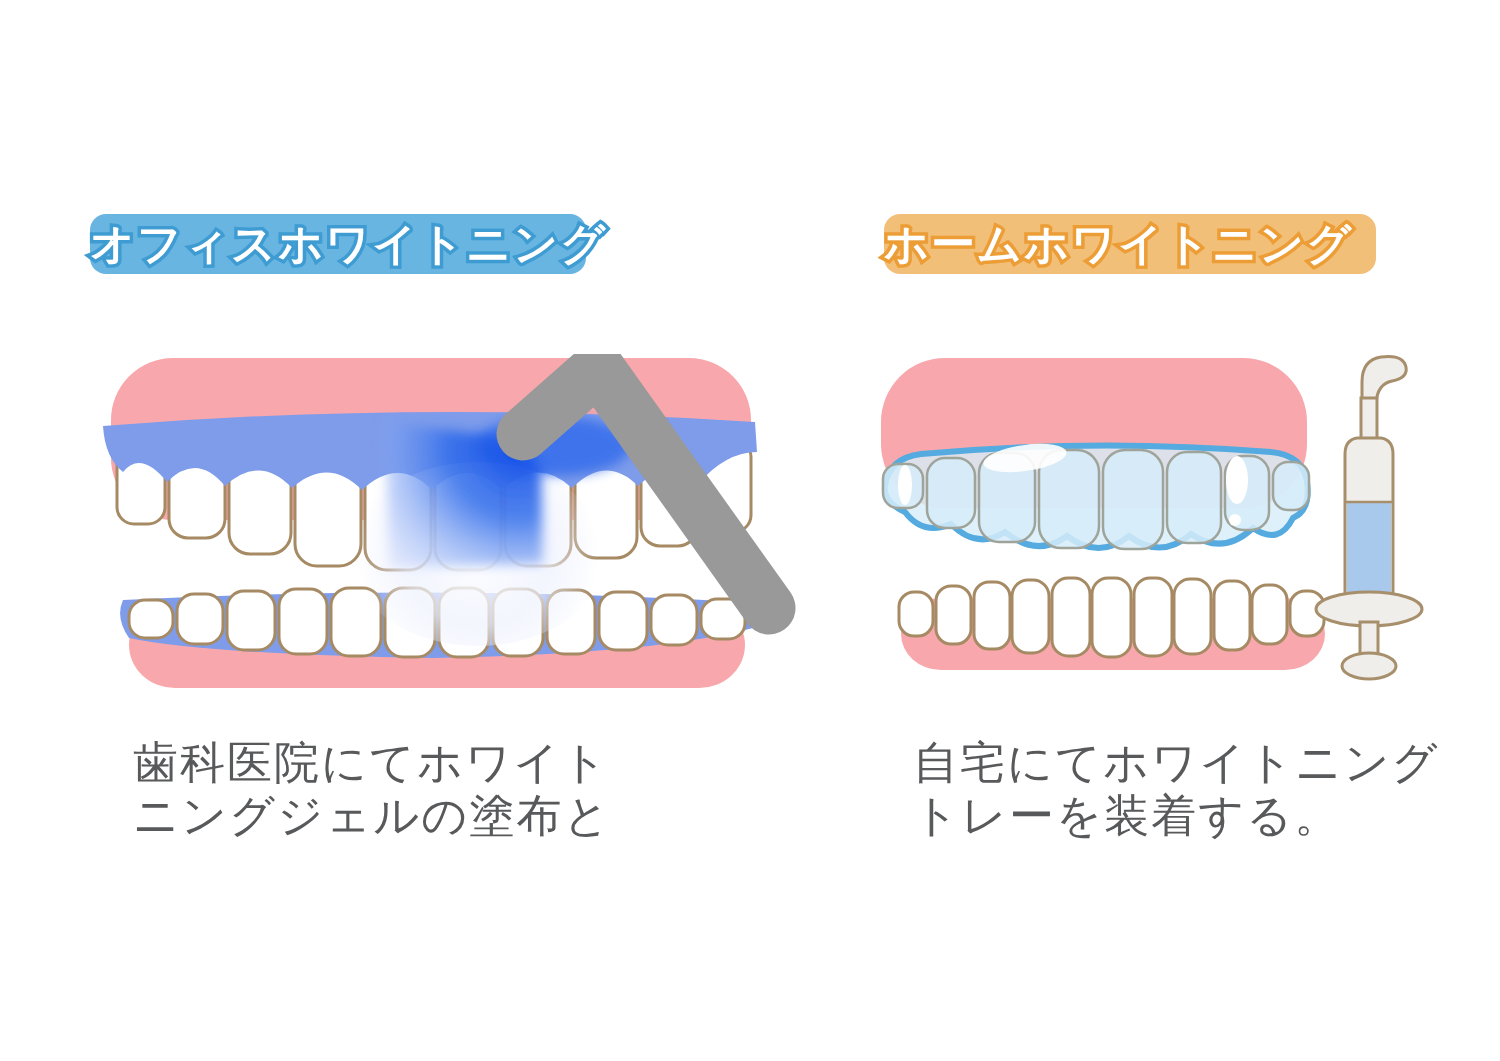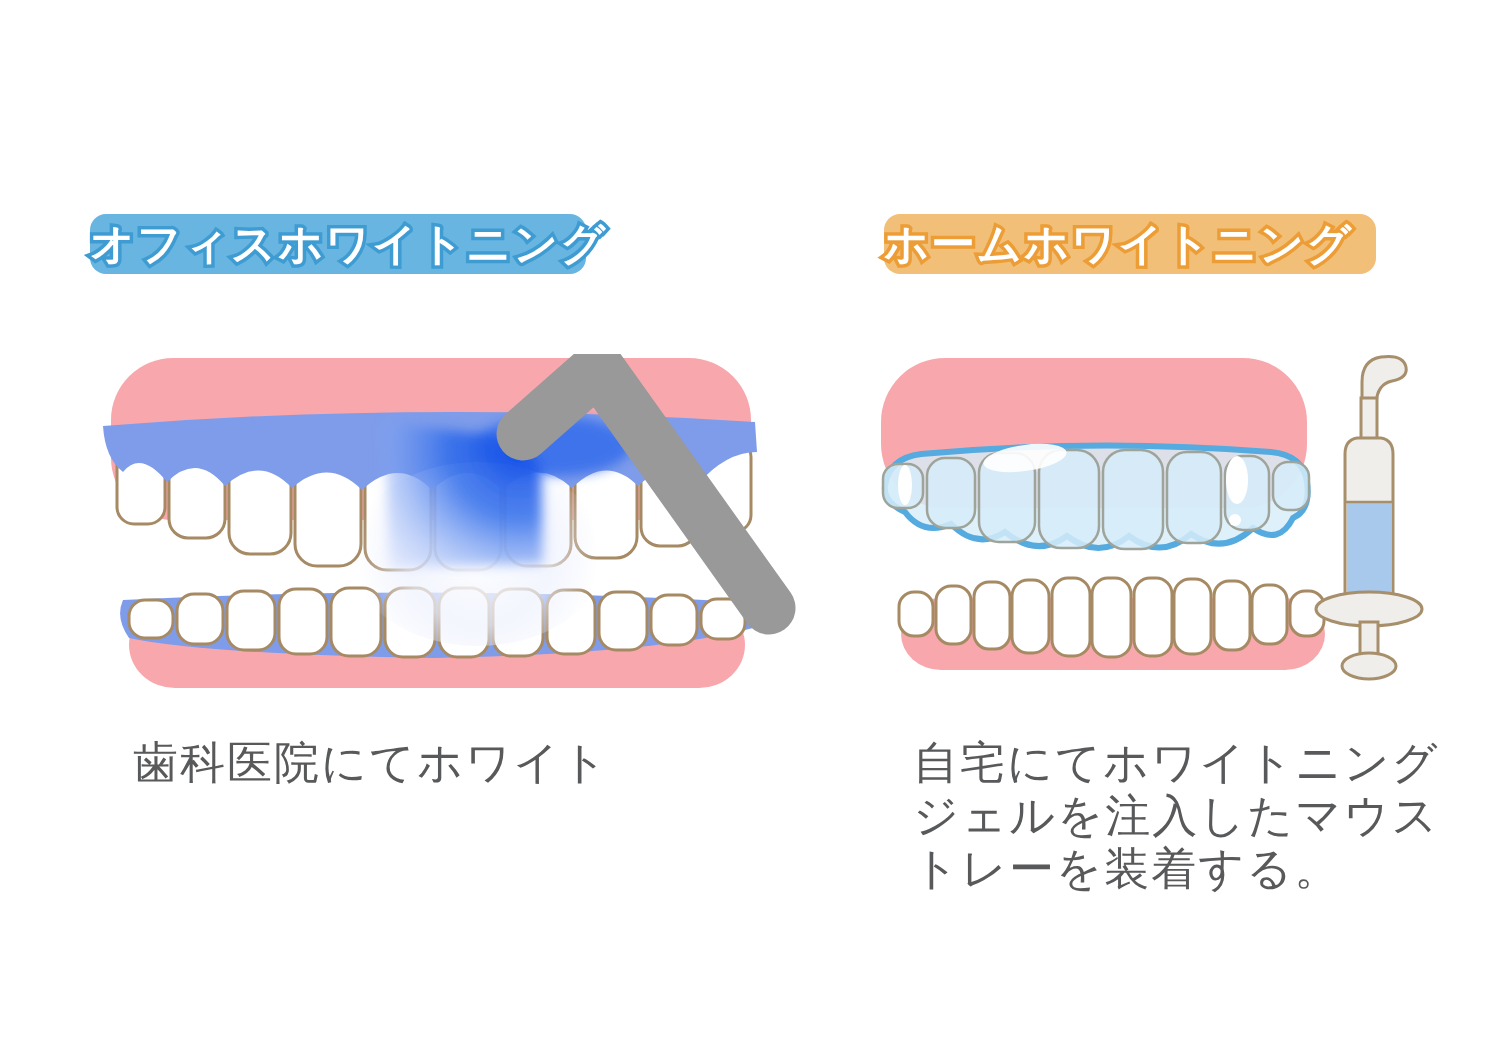--- a/index.html
+++ b/index.html
@@ -208,21 +208,21 @@
       <rect class="syr-gel" x="472" y="150" width="44" height="100"></rect>
       <line class="syr-line" x1="471" y1="150" x2="517" y2="150"></line>
       <ellipse class="syr-body" cx="494" cy="257" rx="53" ry="17"></ellipse>
       <rect class="syr-body" x="485" y="270" width="18" height="42"></rect>
       <ellipse class="syr-body" cx="494" cy="314" rx="27" ry="13"></ellipse>
     </g>
   </svg>
 
   <div class="caption office">
     <div>歯科医院にてホワイト</div>
+    <div>ニングジェルの塗布と</div>
   </div>
 
   <div class="caption home">
     <div>自宅にてホワイトニング</div>
-    <div>ジェルを注入したマウス</div>
     <div>トレーを装着する。</div>
   </div>
 
 </div>
 
 </body></html>

